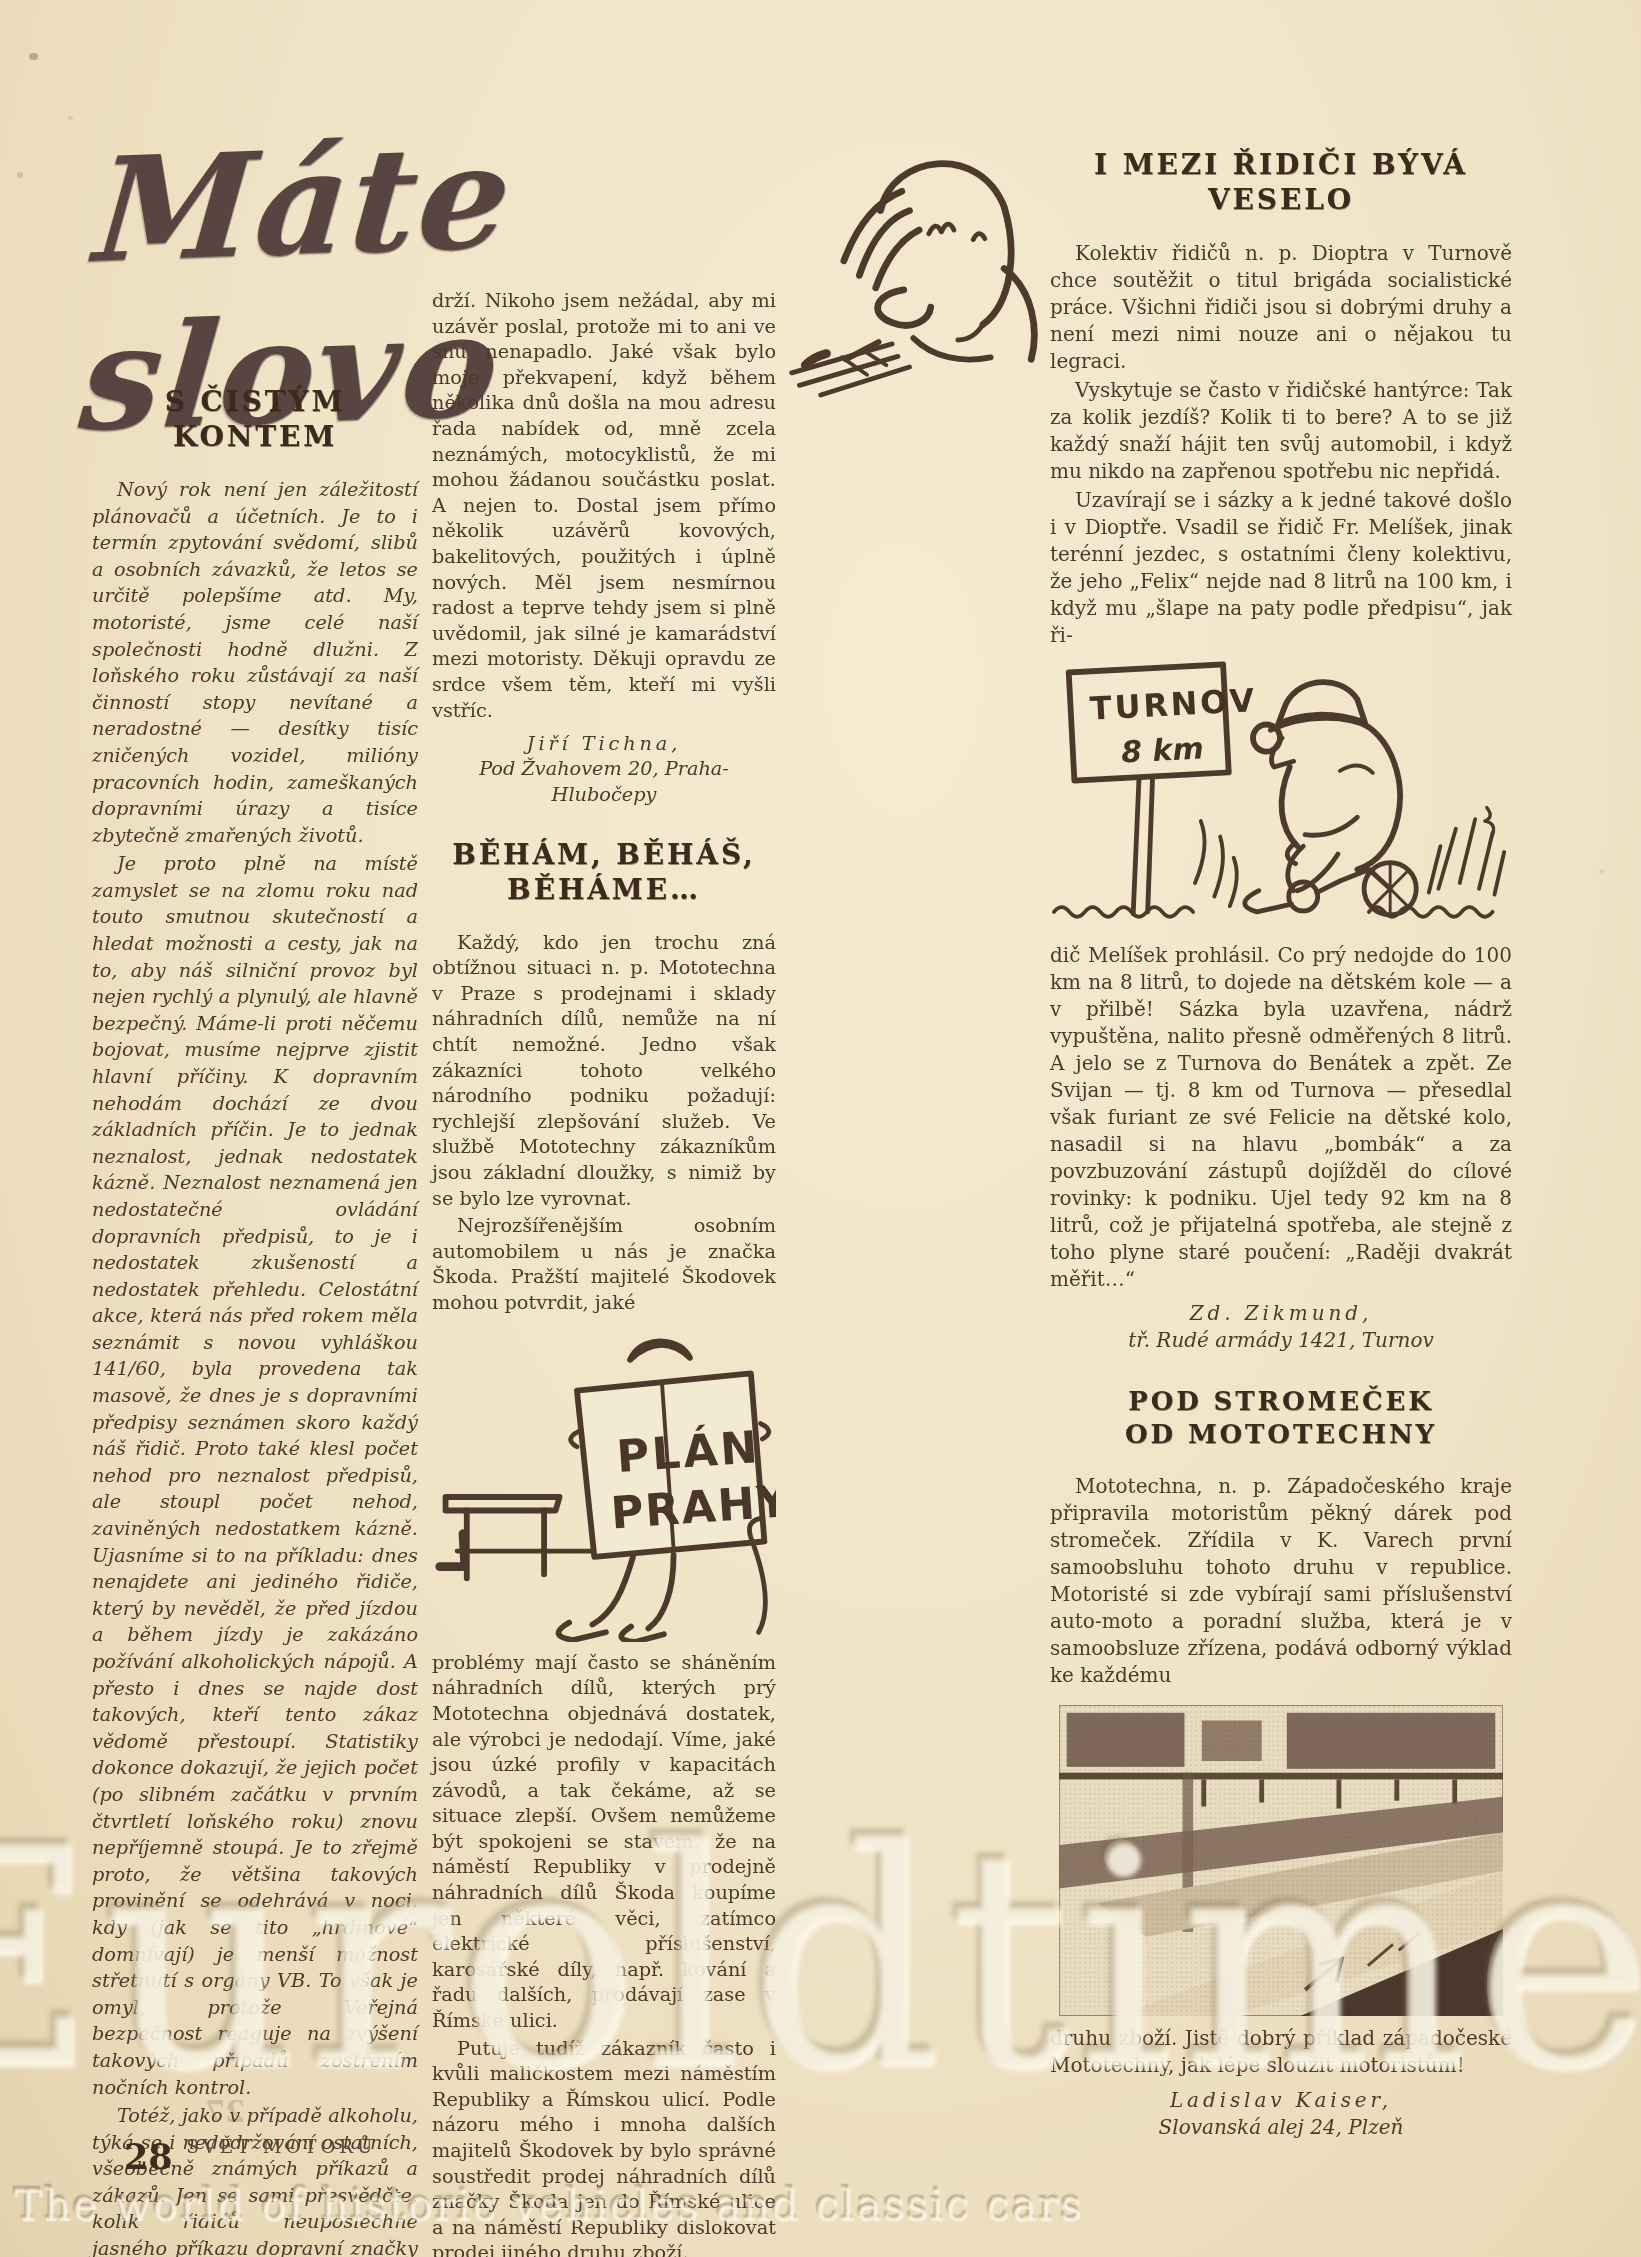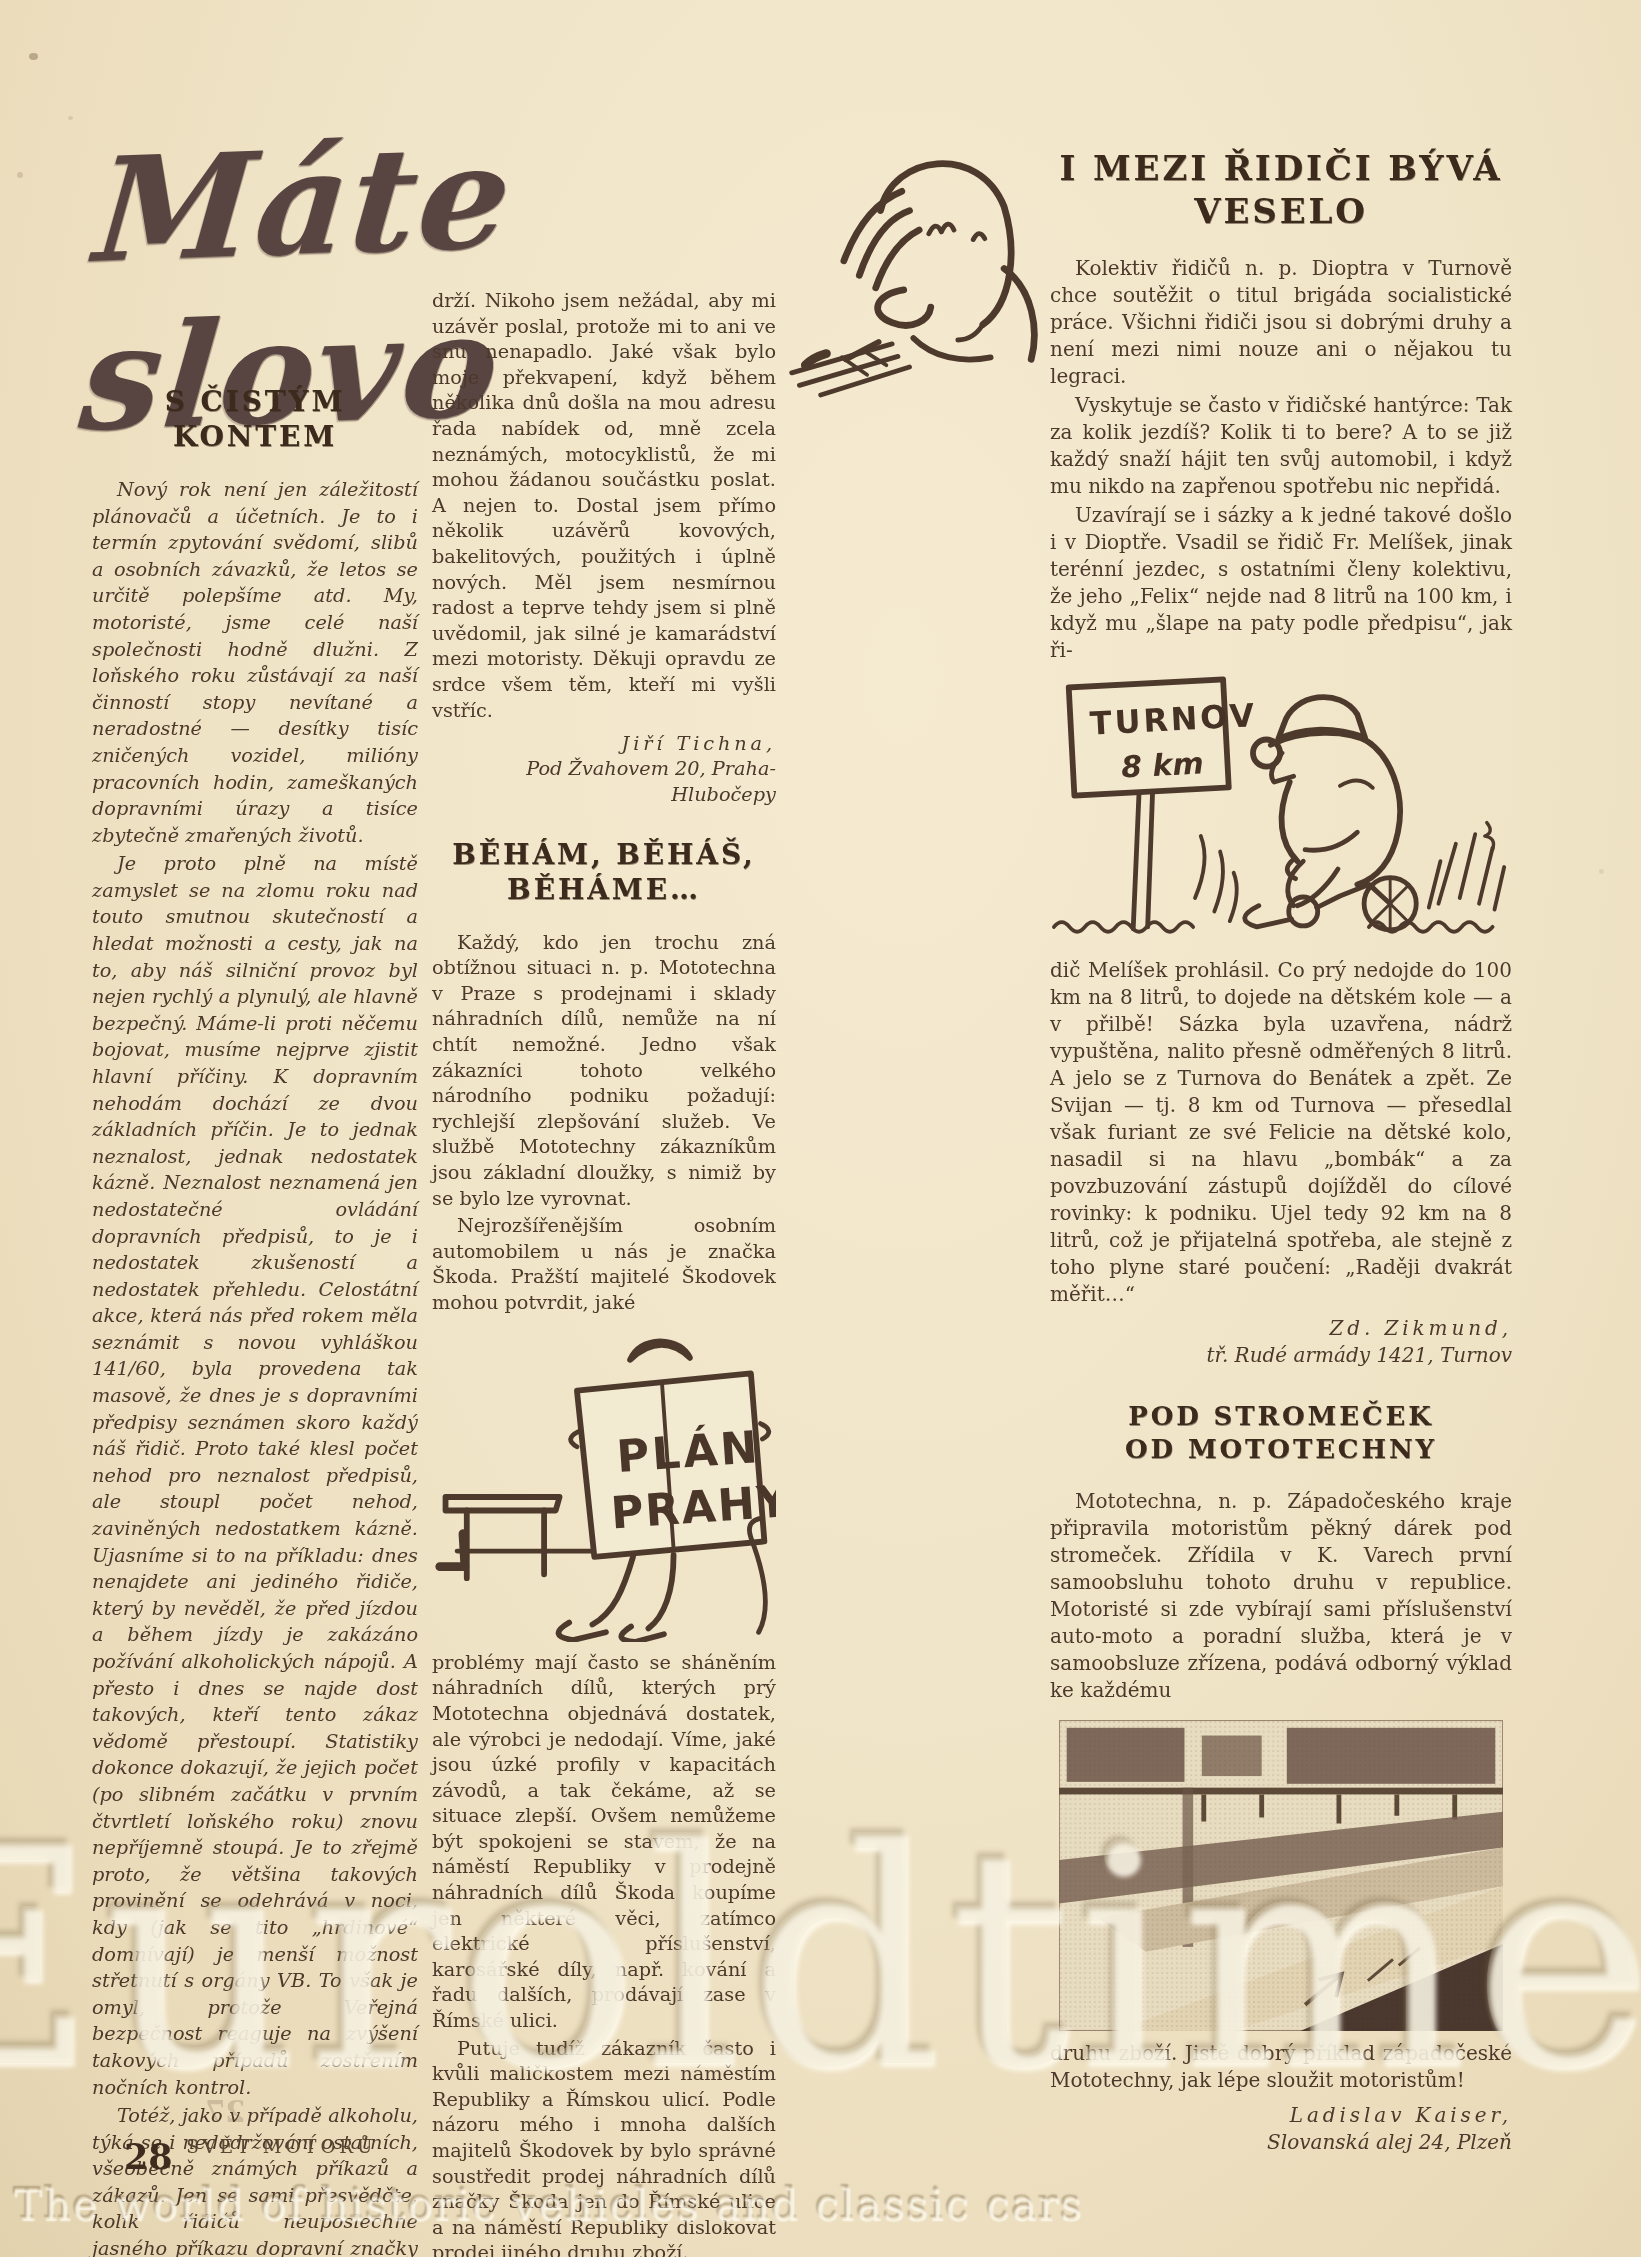--- a/index.html
+++ b/index.html
@@ -15,21 +15,21 @@
   .col{position:absolute;text-align:justify;hyphens:auto;}
   #col-left{left:92px;top:384px;width:326px;font-size:19.3px;line-height:26.6px;font-style:italic;}
   #col-mid{left:432px;top:288px;width:344px;font-size:19.3px;line-height:25.6px;}
   #col-right{left:1050px;top:147px;width:462px;font-size:20px;line-height:27px;}
   .t{margin:0 0 1.9px 0;text-indent:25px;}
   .t.noindent{text-indent:0;}
   h2{font-family:"DejaVu Serif","Liberation Serif",serif;font-style:normal;
      font-weight:bold;color:#3c2a1d;text-align:center;letter-spacing:2.9px;
      font-size:28px;margin:0 0 23px 0;line-height:1.25;
      text-shadow:0.5px 0.5px 0 rgba(60,42,29,.5);}
-  .sig{font-style:italic;text-align:right;text-indent:0;margin:7.7px 0 5.8px 0;}
+  .sig{font-style:italic;text-align:center;text-indent:0;margin:7.7px 0 5.8px 0;}
   .sig .name{letter-spacing:3.9px;}
   svg{display:block;}
   .ink{stroke:#4e3a2c;fill:none;stroke-linecap:round;stroke-linejoin:round;}
   
   #footer{position:absolute;left:124px;top:2136px;display:flex;align-items:flex-start;gap:13.5px;}
   #page-number{font-size:35px;font-weight:bold;color:#3e2c1e;}
   #magazine-name{font-size:18.3px;letter-spacing:3.9px;color:#5c4734;font-weight:normal;}
   #showthrough{position:absolute;left:205px;top:2095px;font-size:29px;font-weight:bold;
       color:#6b523c;opacity:.22;transform:scaleX(-1);}
   
@@ -114,21 +114,21 @@
         <text x="182" y="208" font-size="46" letter-spacing="2">PRAHY</text>
       </g>
     </svg>
 
     <p class="t noindent">problémy mají často se sháněním náhradních dílů, kterých prý Mototechna objednává dostatek, ale výrobci je nedodají. Víme, jaké jsou úzké profily v kapacitách závodů, a tak čekáme, až se situace zlepší. Ovšem nemůžeme být spokojeni se stavem, že na náměstí Republiky v prodejně náhradních dílů Škoda koupíme jen některé věci, zatímco elektrické příslušenství, karosářské díly, např. kování a řadu dalších, prodávají zase v Římské ulici.</p>
     <p class="t">Putuje tudíž zákazník často i kvůli maličkostem mezi náměstím Republiky a Římskou ulicí. Podle názoru mého i mnoha dalších majitelů Škodovek by bylo správné soustředit prodej náhradních dílů značky Škoda jen do Římské ulice a na náměstí Republiky dislokovat prodej jiného druhu zboží.</p>
 
   </div>
 
   <div id="col-right" class="col">
-    <h2 style="font-size:34px;">I MEZI ŘIDIČI BÝVÁ VESELO</h2>
+    <h2 style="font-size:28px;">I MEZI ŘIDIČI BÝVÁ VESELO</h2>
     <p class="t">Kolektiv řidičů n. p. Dioptra v Turnově chce soutěžit o titul brigáda socialistické práce. Všichni řidiči jsou si dobrými druhy a není mezi nimi nouze ani o nějakou tu legraci.</p>
     <p class="t">Vyskytuje se často v řidičské hantýrce: Tak za kolik jezdíš? Kolik ti to bere? A to se již každý snaží hájit ten svůj automobil, i když mu nikdo na zapřenou spotřebu nic nepřidá.</p>
     <p class="t">Uzavírají se i sázky a k jedné takové došlo i v Dioptře. Vsadil se řidič Fr. Melíšek, jinak terénní jezdec, s ostatními členy kolektivu, že jeho „Felix“ nejde nad 8 litrů na 100 km, i když mu „šlape na paty podle předpisu“, jak ři-</p>
 
     <svg width="462" height="285" viewBox="0 0 478 295" style="margin:3.9px 0;font-size:21px">
       <g class="ink" stroke-width="6">
         <g transform="rotate(-3 100 70)">
           <rect x="22" y="16" width="160" height="112" fill="#f2e8cd"></rect>
         </g>
         <path d="M92 130 L 86 270 M 106 130 L 101 268" stroke-width="5"></path>

